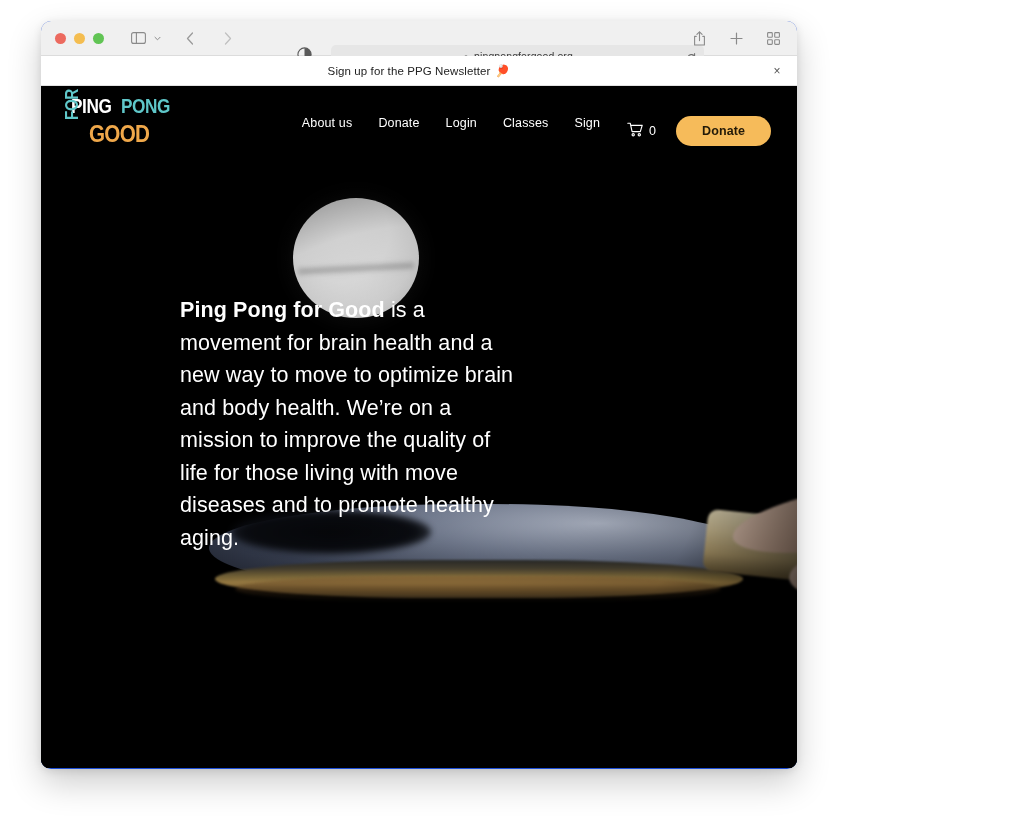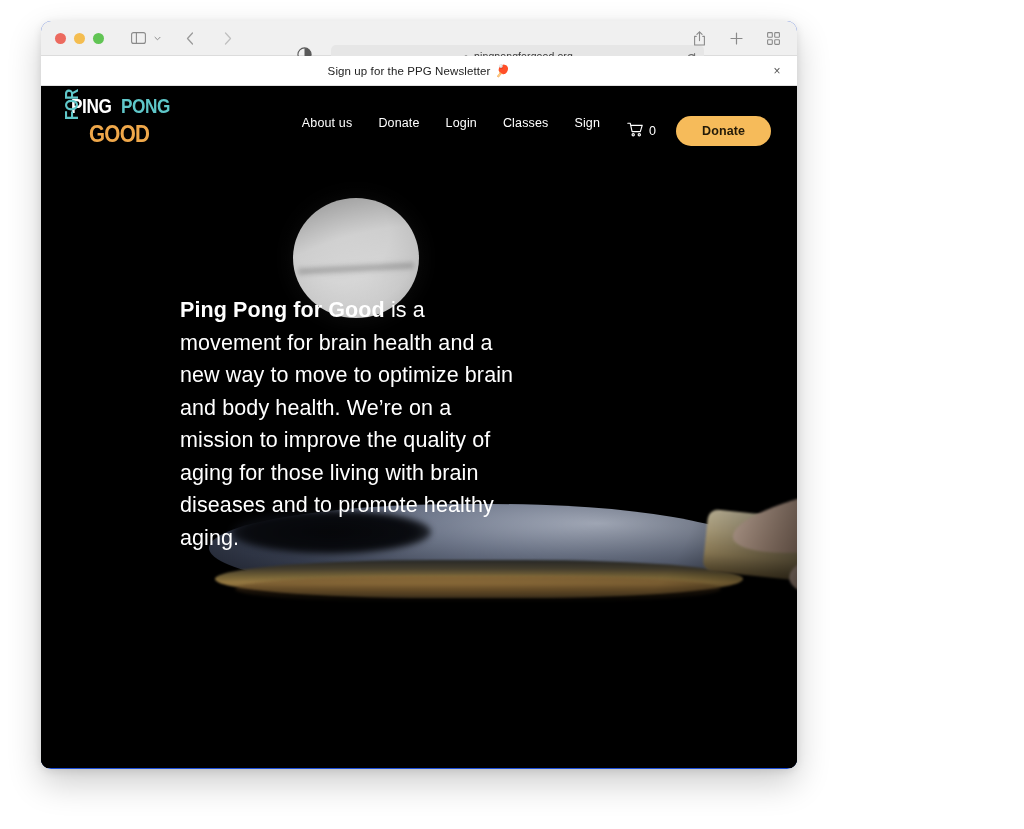--- a/index.html
+++ b/index.html
@@ -546,18 +546,18 @@
               </svg>
             </span>
             <span class="cart-count">0</span>
           </div>
 
           <a class="donate-btn">Donate</a>
         </nav>
       </div>
 
       <p class="hero-copy">
-        <b>Ping Pong for Good</b><span> is a movement for brain health and a new way to move to optimize brain and body health. We’re on a mission to improve the quality of aging for those living with brain diseases and to promote healthy aging.</span>
+        <b>Ping Pong for Good</b><span> is a movement for brain health and a new way to move to optimize brain and body health. We’re on a mission to improve the quality of life for those living with move diseases and to promote healthy aging.</span>
       </p>
 
     </div>
   </div>
 </div>
 
 </body></html>

